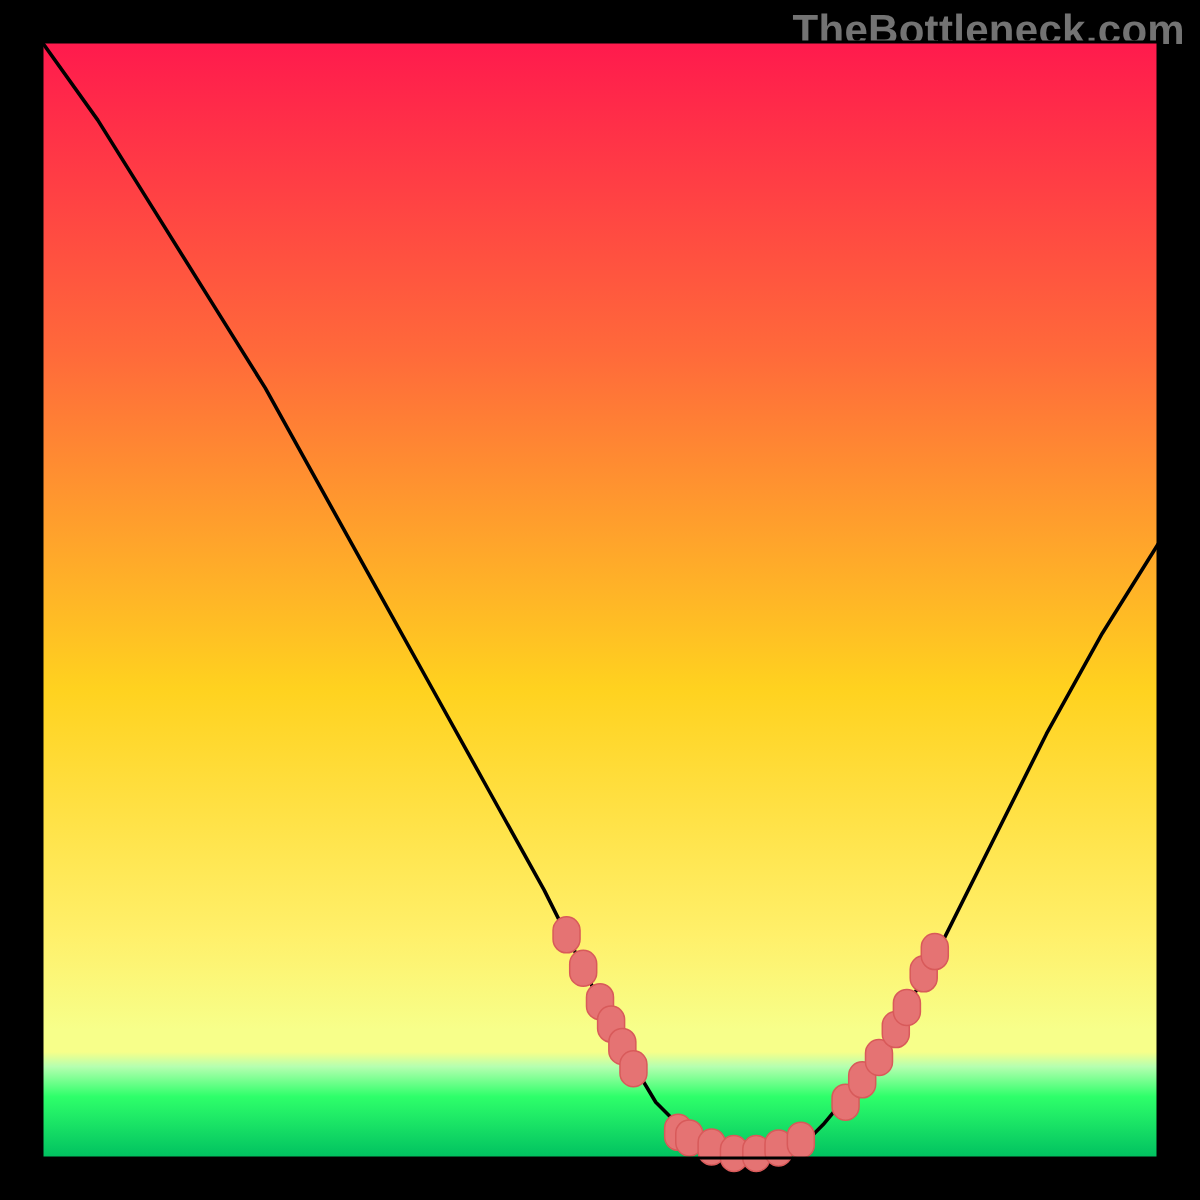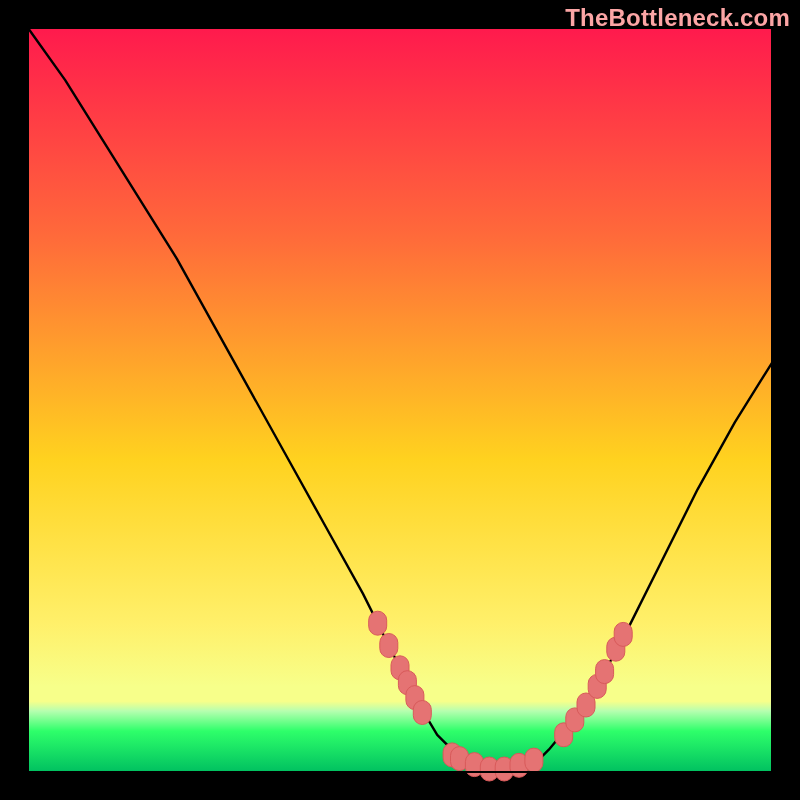--- a/index.html
+++ b/index.html
@@ -16,23 +16,23 @@
     top: 0;
     width: 800px;
     height: 800px;
     background: #000;
   }
   .watermark {
     position: absolute;
     top: 4px;
     right: 10px;
     font-family: Arial, Helvetica, sans-serif;
-    font-size: 24px;
+    font-size: 28px;
     font-weight: 600;
-    color: #fca5a5;
+    color: #737373;
     letter-spacing: 0.2px;
   }
   svg {
     position: absolute;
     left: 0;
     top: 0;
   }
 </style>
 </head>
 <body>

